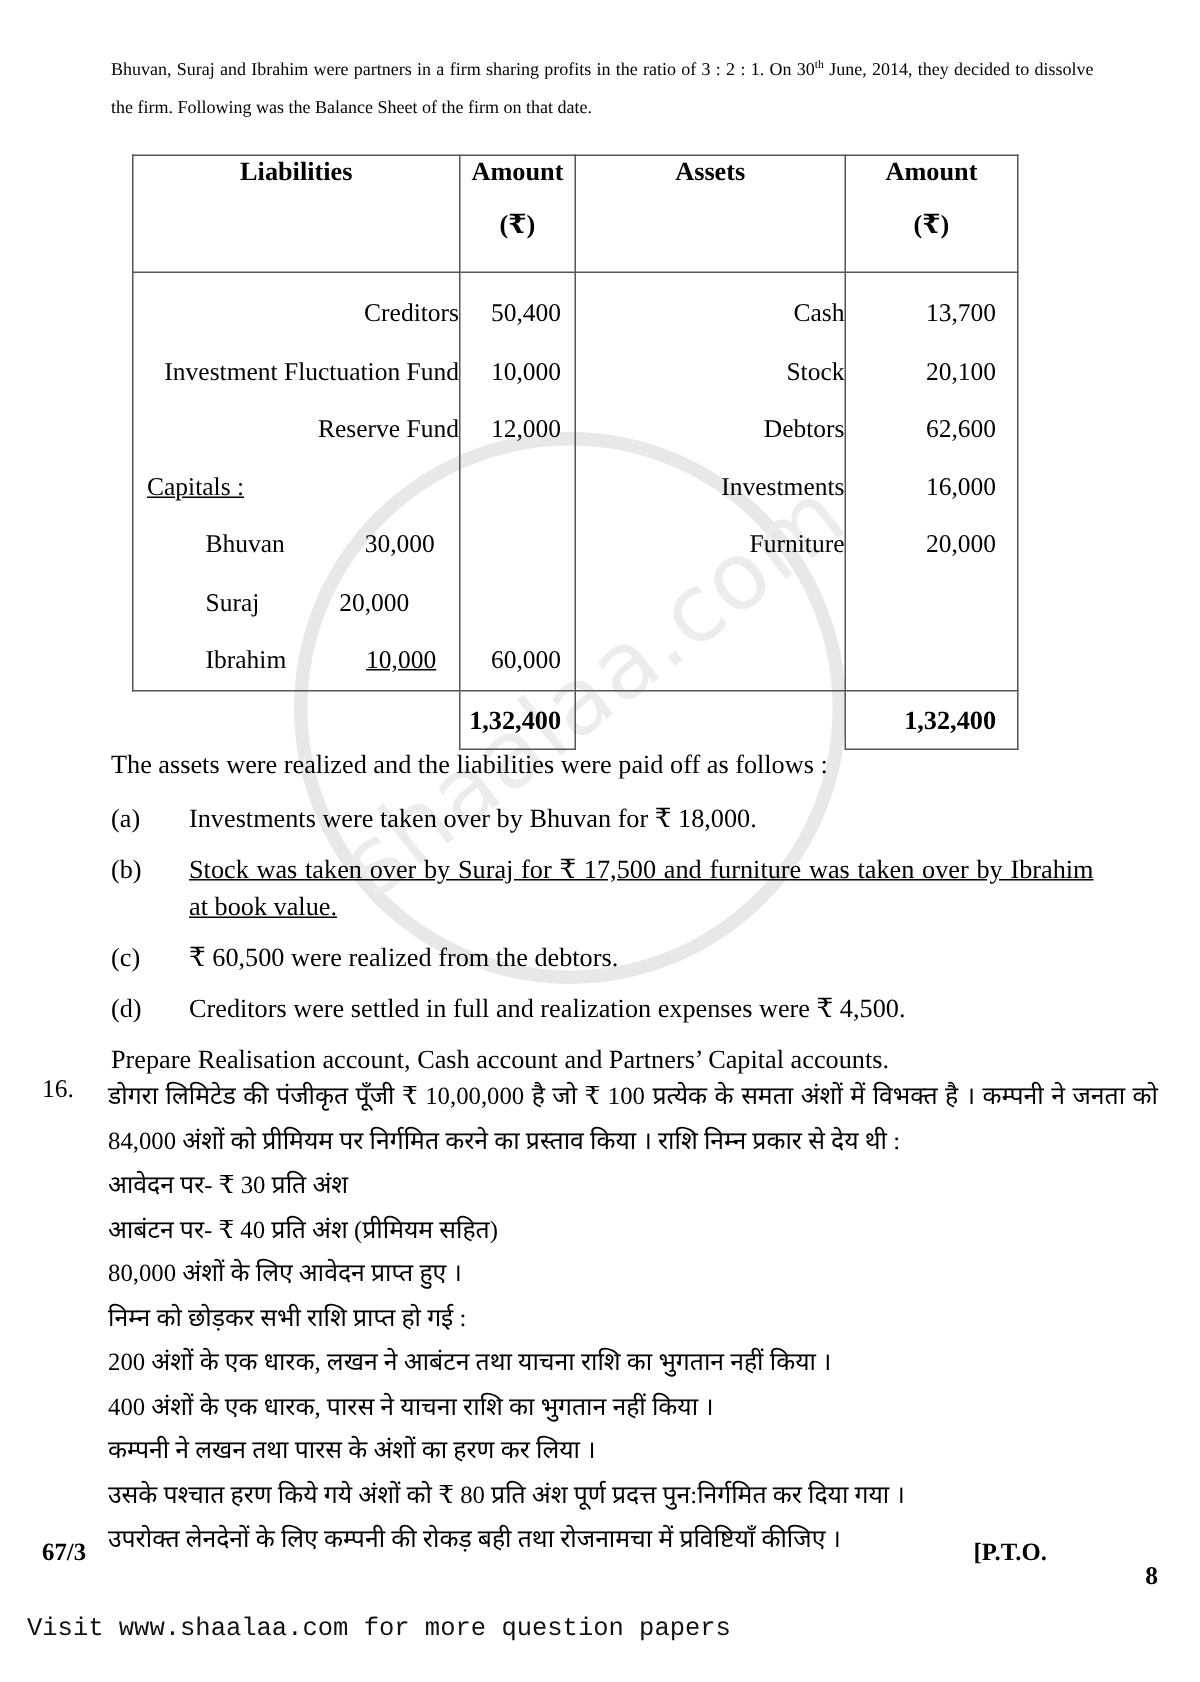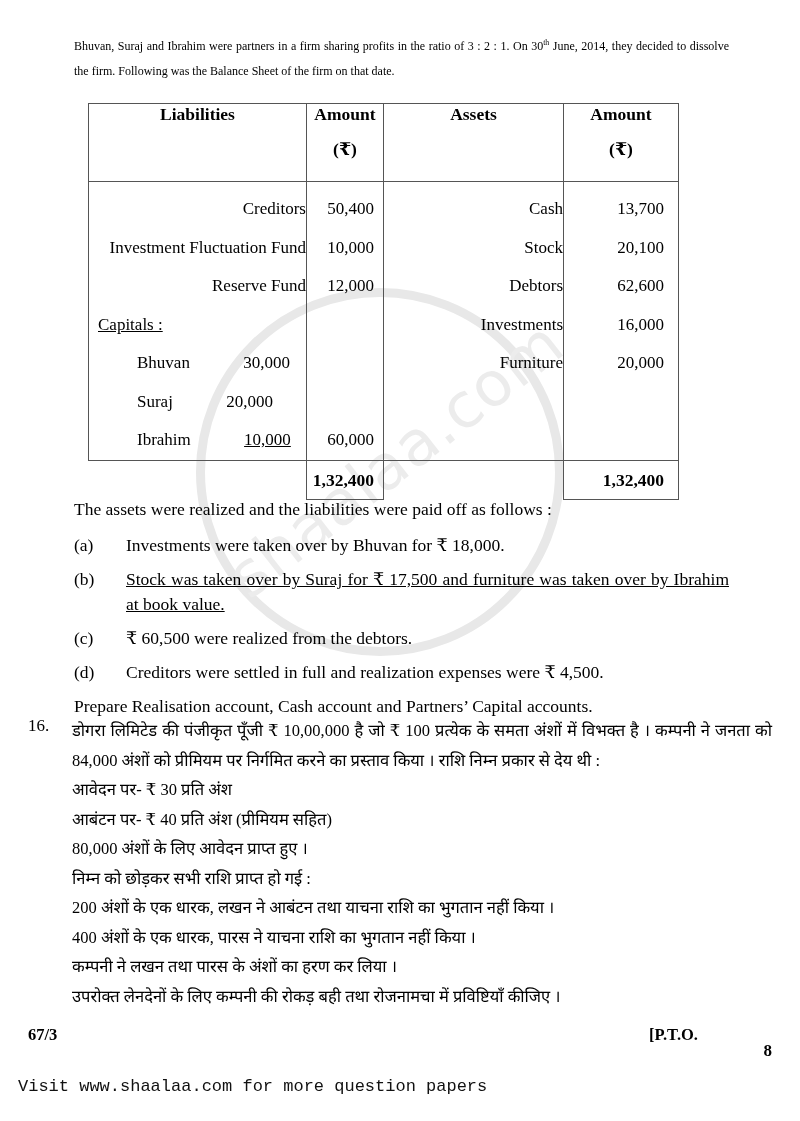--- a/index.html
+++ b/index.html
@@ -346,20 +346,21 @@
     <div class="qnum">16.</div>
     <div class="qbody">
       <div class="hline wrap">डोगरा लिमिटेड की पंजीकृत पूँजी ₹ 10,00,000 है जो ₹ 100 प्रत्येक के समता अंशों में विभक्त है । कम्पनी ने जनता को 84,000 अंशों को प्रीमियम पर निर्गमित करने का प्रस्ताव किया । राशि निम्न प्रकार से देय थी :</div>
       <div class="hline">आवेदन पर- ₹ 30 प्रति अंश</div>
       <div class="hline">आबंटन पर- ₹ 40 प्रति अंश (प्रीमियम सहित)</div>
       <div class="hline">80,000 अंशों के लिए आवेदन प्राप्त हुए ।</div>
       <div class="hline">निम्न को छोड़कर सभी राशि प्राप्त हो गई :</div>
       <div class="hline">200 अंशों के एक धारक, लखन ने आबंटन तथा याचना राशि का भुगतान नहीं किया ।</div>
       <div class="hline">400 अंशों के एक धारक, पारस ने याचना राशि का भुगतान नहीं किया ।</div>
       <div class="hline">कम्पनी ने लखन तथा पारस के अंशों का हरण कर लिया ।</div>
+      <div class="hline">उसके पश्चात हरण किये गये अंशों को ₹ 80 प्रति अंश पूर्ण प्रदत्त पुन:निर्गमित कर दिया गया ।</div>
       <div class="hline">उपरोक्त लेनदेनों के लिए कम्पनी की रोकड़ बही तथा रोजनामचा में प्रविष्टियाँ कीजिए ।</div>
     </div>
     <div class="marks" style="bottom: auto; top: 325px;">8</div>
   </div>
 
   <div id="footer">
     <span class="fl">67/3</span>
     <span class="fr">[P.T.O.</span>
   </div>
 

